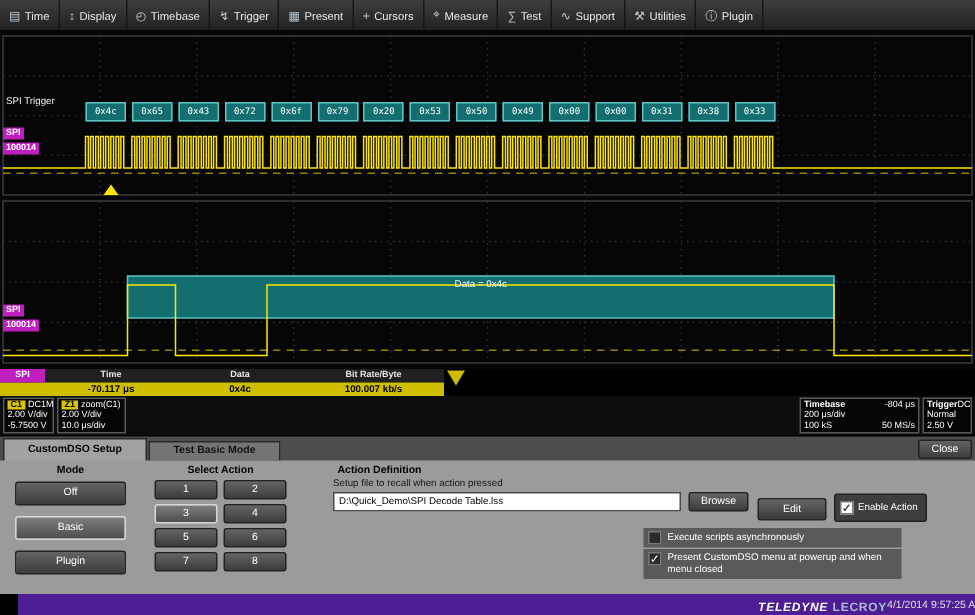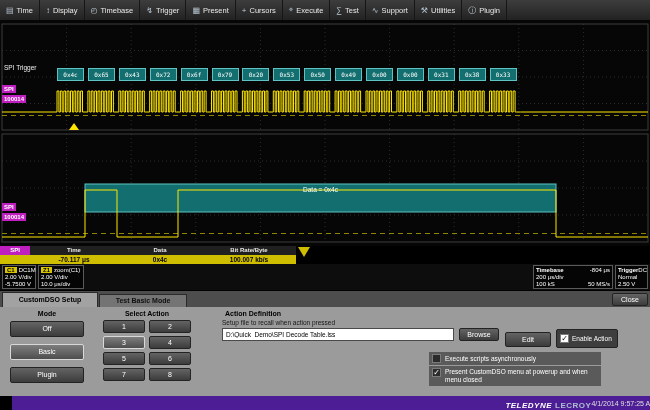--- a/index.html
+++ b/index.html
@@ -123,21 +123,21 @@
     <div class="menu-item">
         <span class="mi">▦</span>
         <span>Present</span>
       </div>
     <div class="menu-item">
         <span class="mi">+</span>
         <span>Cursors</span>
       </div>
     <div class="menu-item">
         <span class="mi">⌖</span>
-        <span>Execute</span>
+        <span>Measure</span>
       </div>
     <div class="menu-item">
         <span class="mi">∑</span>
         <span>Test</span>
       </div>
     <div class="menu-item">
         <span class="mi">∿</span>
         <span>Support</span>
       </div>
     <div class="menu-item">

